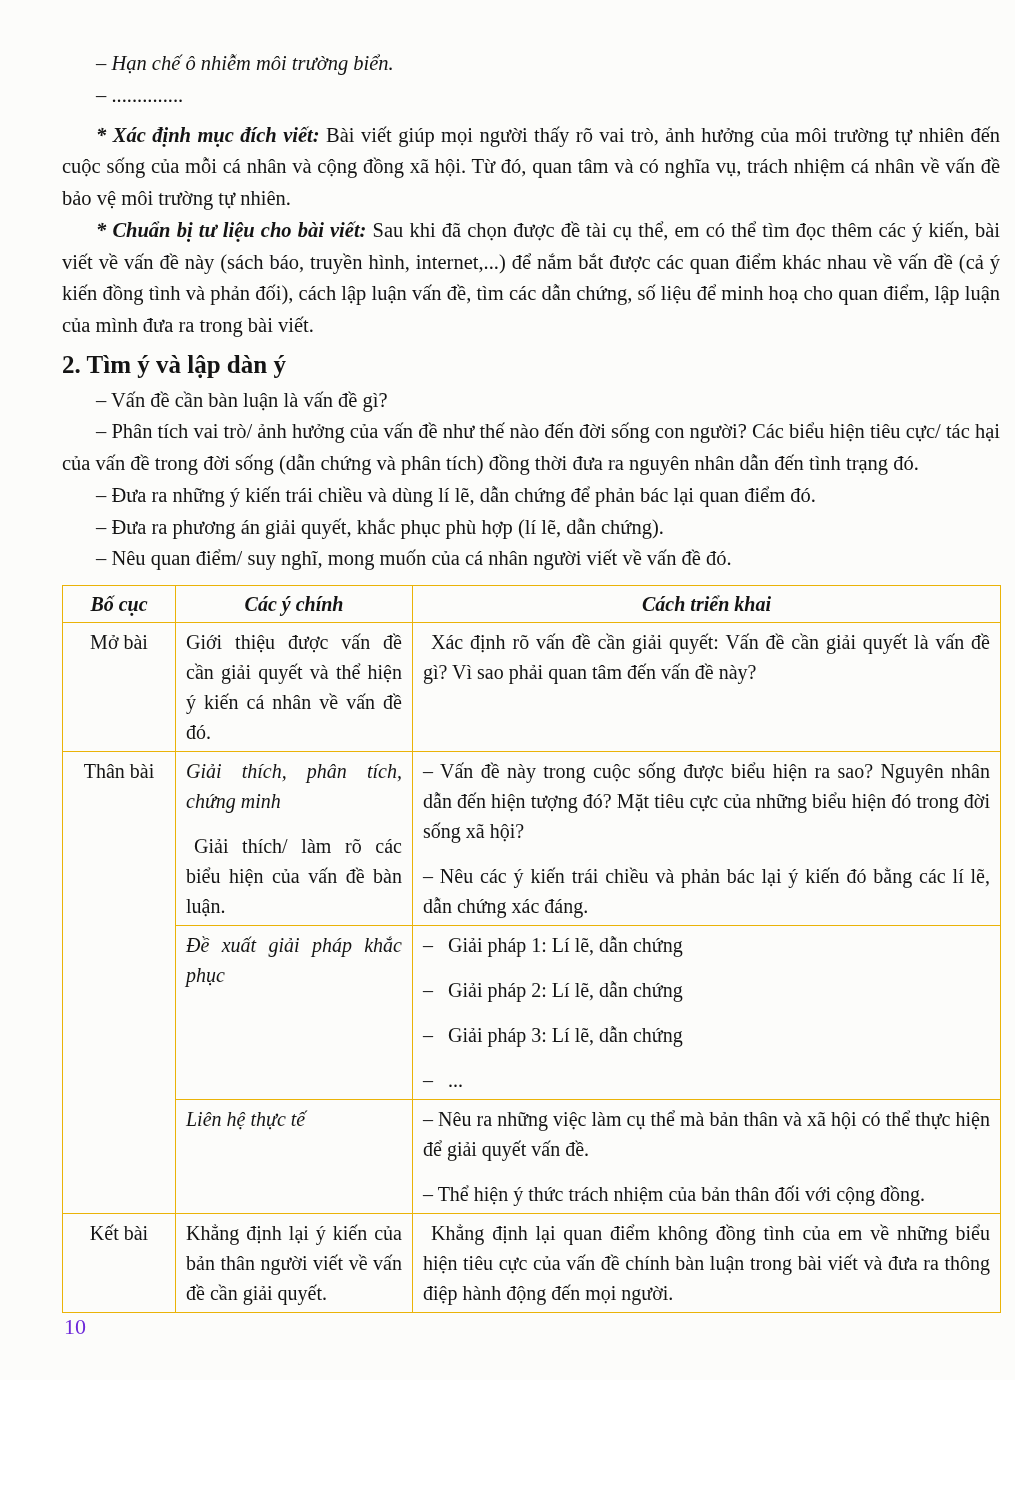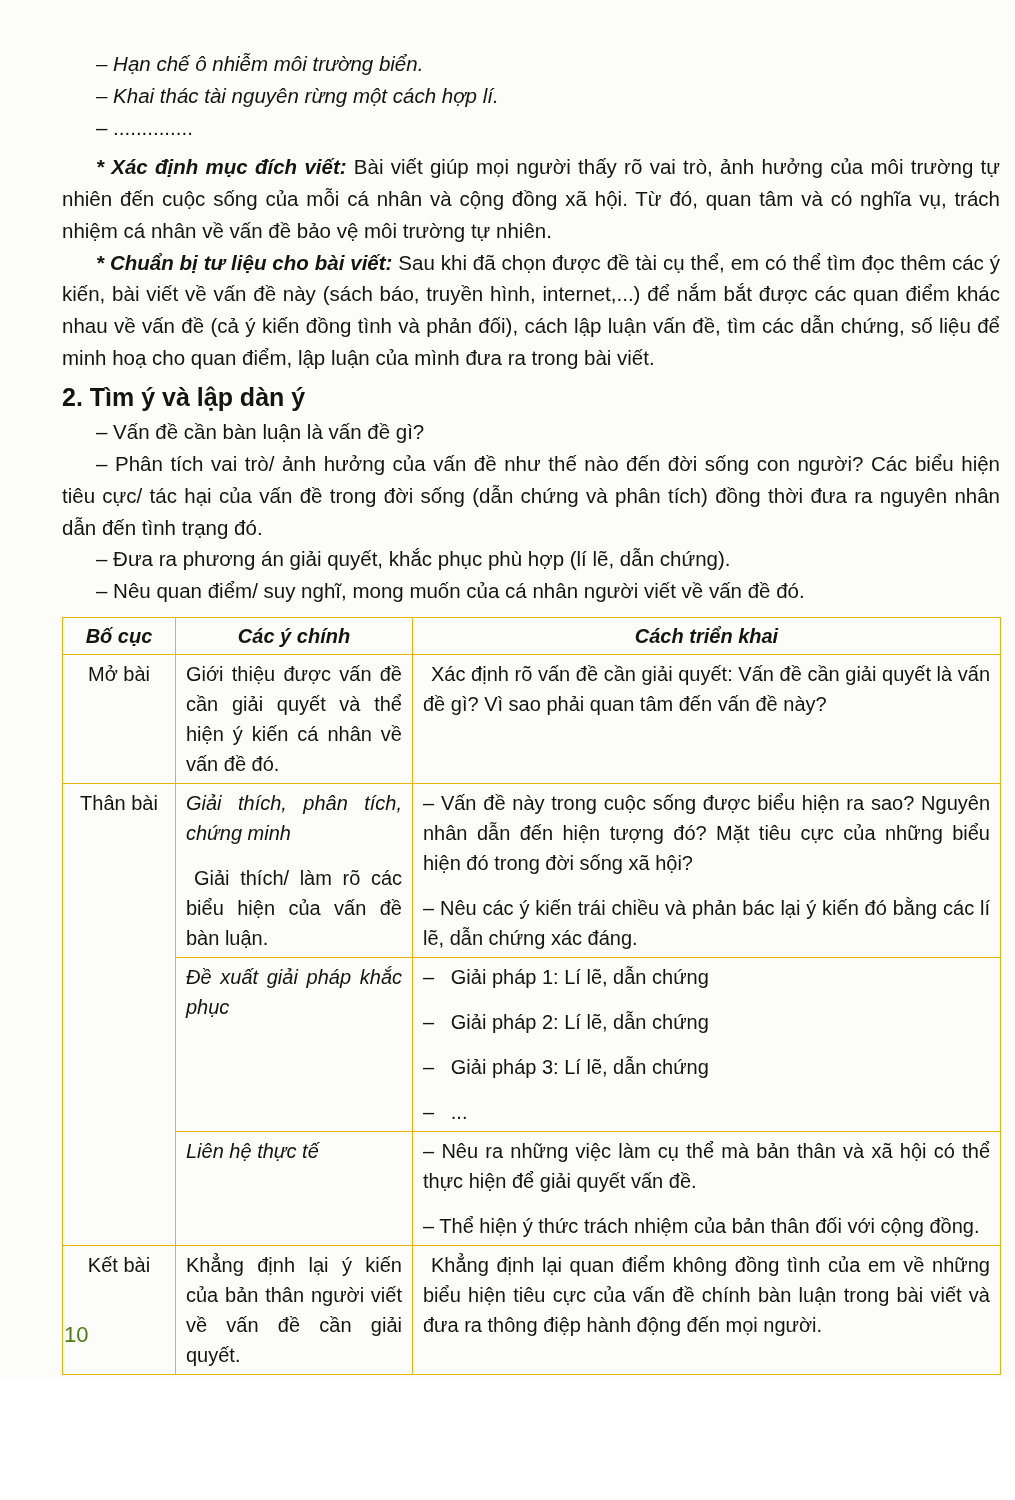--- a/index.html
+++ b/index.html
@@ -4,21 +4,21 @@
 <style>
   html, body { margin: 0; padding: 0; }
   body { background: #ffffff; }
   .page {
     width: 1015px;
     height: 1380px;
     box-sizing: border-box;
     position: relative;
     background: #fcfcfa;
     color: #141414;
-    font-family: Liberation Sans, sans-serif;
+    font-family: Liberation Serif, serif;
     padding: 48px 15px 0 62px;
     overflow: hidden;
   }
   .content { width: 938px; }
   .line {
     margin: 0;
     font-size: 20.5px;
     line-height: 1.55;
     text-align: justify;
   }
@@ -64,44 +64,44 @@
   }
   .cell-p { margin: 0; text-align: justify; }
   .cell-p + .cell-p { margin-top: 15px; }
   .idea-italic { font-style: italic; }
   .indent-sm { text-indent: 8px; }
   .pre { white-space: pre-wrap; }
 
   .pagenum {
     position: absolute;
     left: 64px;
-    bottom: 32px;
+    bottom: 40px;
     font-size: 22px;
-    color: #4d7c0f;
+    color: #6d28d9;
   }
 </style>
 </head>
 <body>
 
 <div class="page">
   <div class="content">
 
     <p class="line indent italic">– Hạn chế ô nhiễm môi trường biển.</p>
-    <p class="line indent italic">– Khai thác tài nguyên rừng một cách hợp lí.</p>
     <p class="line indent">– ..............</p>
 
     <p class="line indent mt8"><span class="lead">* Xác định mục đích viết:</span><span> Bài viết giúp mọi người thấy rõ vai trò, ảnh hưởng của môi trường tự nhiên đến cuộc sống của mỗi cá nhân và cộng đồng xã hội. Từ đó, quan tâm và có nghĩa vụ, trách nhiệm cá nhân về vấn đề bảo vệ môi trường tự nhiên.</span></p>
 
     <p class="line indent"><span class="lead">* Chuẩn bị tư liệu cho bài viết:</span><span> Sau khi đã chọn được đề tài cụ thể, em có thể tìm đọc thêm các ý kiến, bài viết về vấn đề này (sách báo, truyền hình, internet,...) để nắm bắt được các quan điểm khác nhau về vấn đề (cả ý kiến đồng tình và phản đối), cách lập luận vấn đề, tìm các dẫn chứng, số liệu để minh hoạ cho quan điểm, lập luận của mình đưa ra trong bài viết.</span></p>
 
     <p class="heading">2. Tìm ý và lập dàn ý</p>
 
 
     <p class="line indent">– Vấn đề cần bàn luận là vấn đề gì?</p>
     <p class="line indent">– Phân tích vai trò/ ảnh hưởng của vấn đề như thế nào đến đời sống con người? Các biểu hiện tiêu cực/ tác hại của vấn đề trong đời sống (dẫn chứng và phân tích) đồng thời đưa ra nguyên nhân dẫn đến tình trạng đó.</p>
+    <p class="line indent">– Đưa ra những ý kiến trái chiều và dùng lí lẽ, dẫn chứng để phản bác lại quan điểm đó.</p>
     <p class="line indent">– Đưa ra phương án giải quyết, khắc phục phù hợp (lí lẽ, dẫn chứng).</p>
     <p class="line indent">– Nêu quan điểm/ suy nghĩ, mong muốn của cá nhân người viết về vấn đề đó.</p>
 
 
     <table class="outline">
       <colgroup>
           <col class="c1">
           <col class="c2">
           <col class="c3">
         </colgroup>

